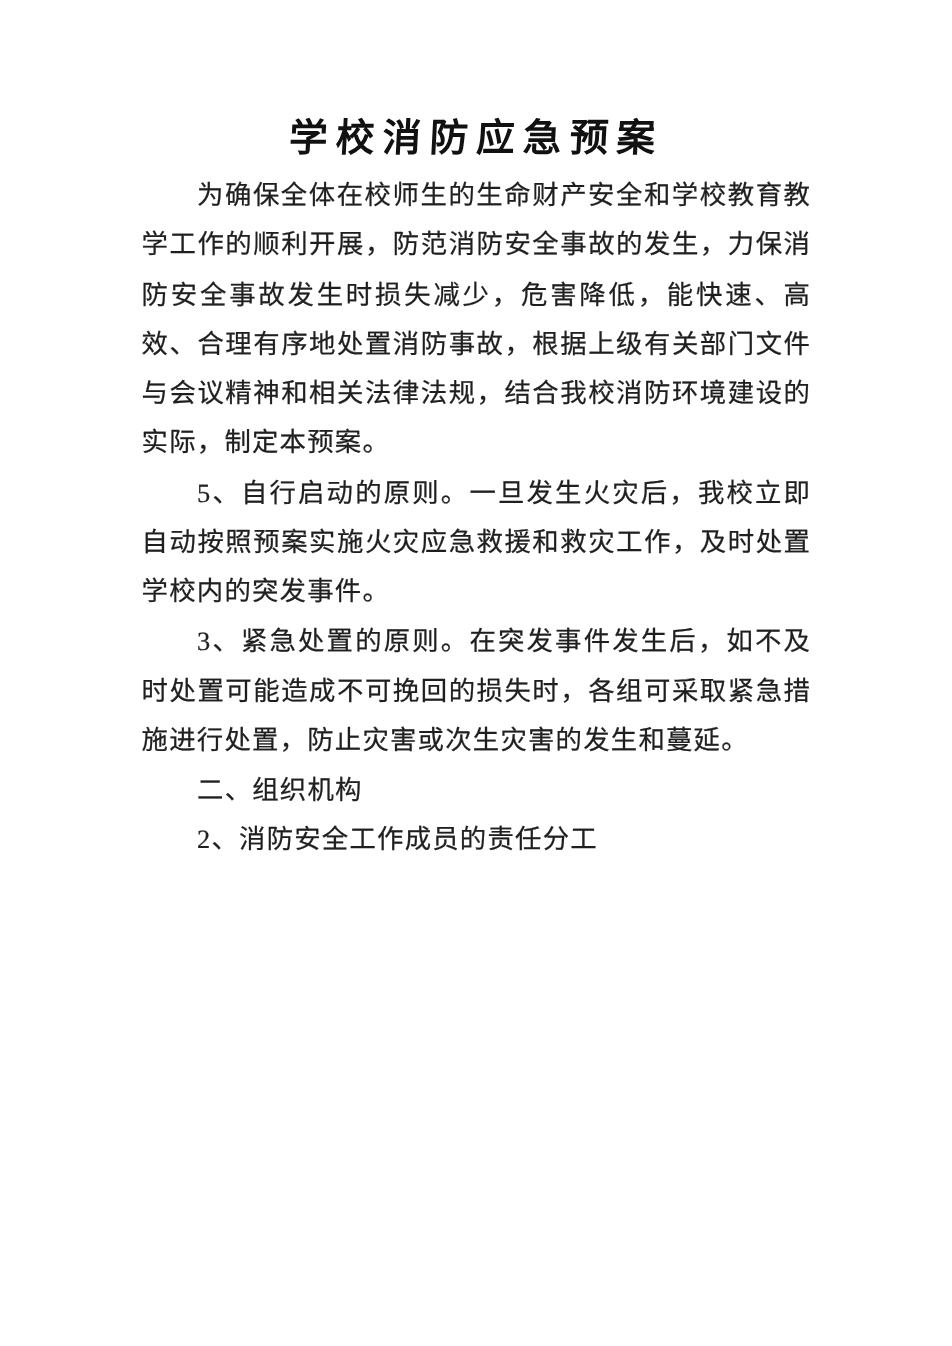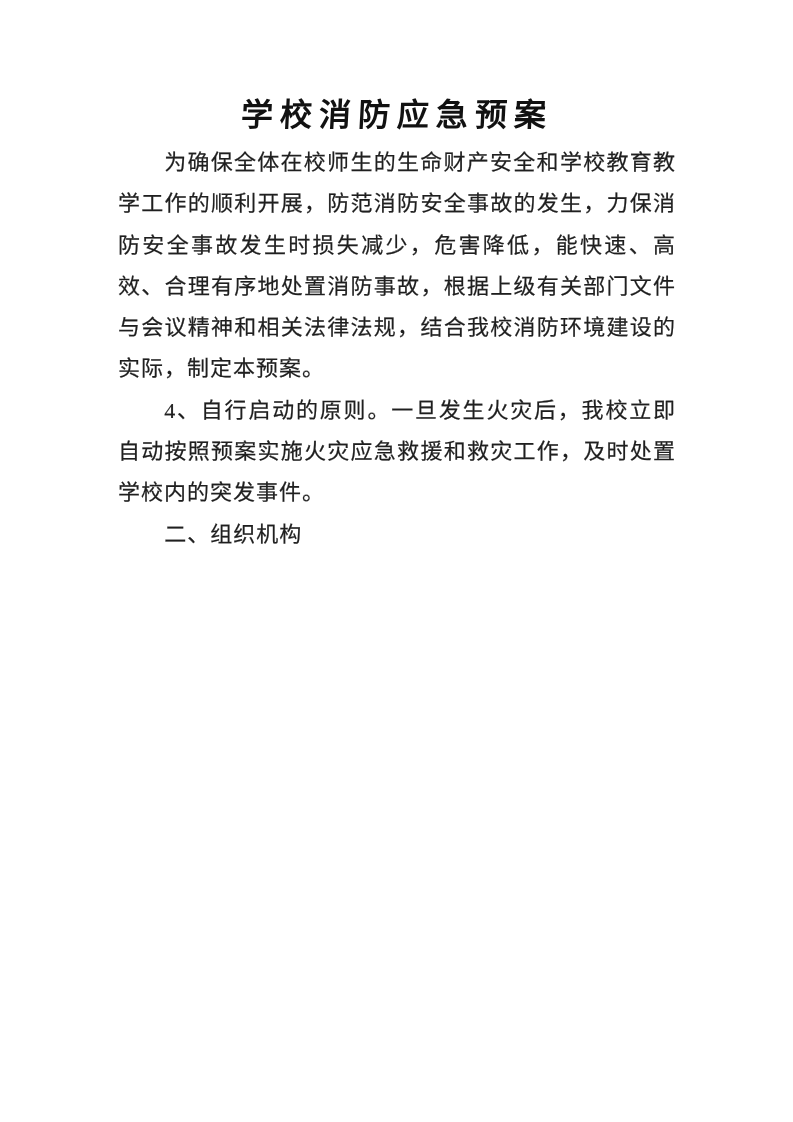--- a/index.html
+++ b/index.html
@@ -56,23 +56,25 @@
 
 <div class="page">
 
   <h1 class="doc-title">学校消防应急预案</h1>
 
   <div class="doc-body">
 
     <p class="para">为确保全体在校师生的生命财产安全和学校教育教学工作的顺利开展，防范消防安全事故的发生，力保消防安全事故发生时损失减少，危害降低，能快速、高效、合理有序地处置消防事故，根据上级有关部门文件与会议精神和相关法律法规，结合我校消防环境建设的实际，制定本预案。</p>
 
 
-    <p class="para">4、自行启动的原则。一旦发生火灾后，我校立即自动按照预案实施火灾应急救援和救灾工作，及时处置学校内的突发事件。</p>
+    <p class="para">5、自行启动的原则。一旦发生火灾后，我校立即自动按照预案实施火灾应急救援和救灾工作，及时处置学校内的突发事件。</p>
 
 
+    <p class="para">3、紧急处置的原则。在突发事件发生后，如不及时处置可能造成不可挽回的损失时，各组可采取紧急措施进行处置，防止灾害或次生灾害的发生和蔓延。</p>
 
     <p class="para">二、组织机构</p>
 
 
+    <p class="para">2、消防安全工作成员的责任分工</p>
 
   </div>
 
 </div>
 
 </body></html>

